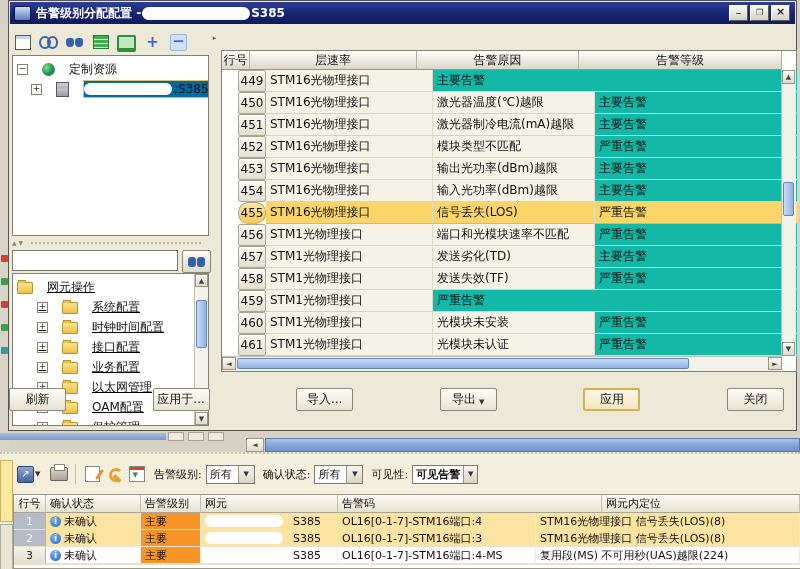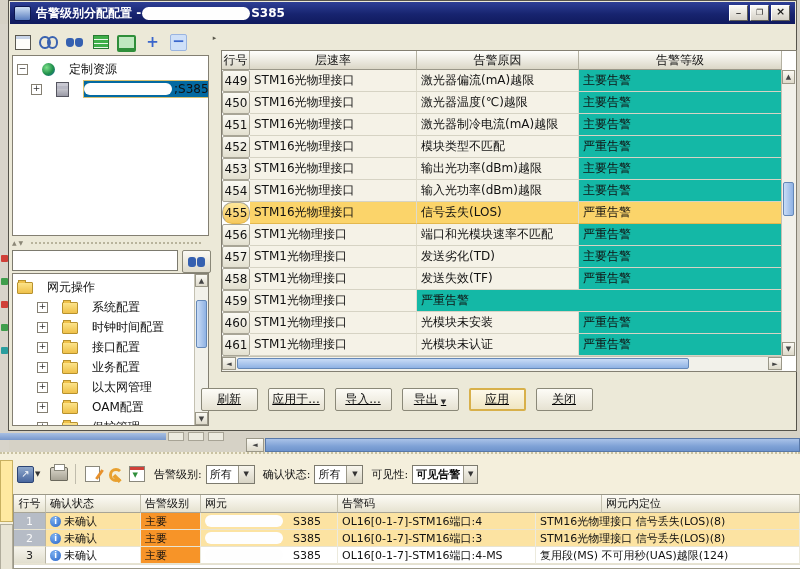--- a/index.html
+++ b/index.html
@@ -63,34 +63,34 @@
   .sb-btn{background:linear-gradient(#fbfaf4,#dedacb);border:1px solid #9a9788;color:#444;
     display:flex;align-items:center;justify-content:center;font-size:7px;box-sizing:border-box;}
   .sb-thumb{background:linear-gradient(90deg,#c9dcf6,#8fb2e4);border:1px solid #6488b8;border-radius:2px;box-sizing:border-box;}
   .up:before{content:"▲";} .dn:before{content:"▼";} .lf:before{content:"◄";} .rt:before{content:"►";}
 
   
   .top-table{position:absolute;left:212px;top:49px;width:576px;height:322px;background:#fff;border:1px solid #837f72;box-sizing:border-box;}
   .t-head{display:flex;height:19px;width:560px;}
   .th{background:linear-gradient(#fffffd,#dbd7c7);border-right:1px solid #b4b1a2;border-bottom:1px solid #9a9789;
     display:flex;align-items:center;justify-content:center;font-size:12px;box-sizing:border-box;color:#111;}
-  .t-row{display:flex;height:22px;width:560px;}
+  .t-row{display:flex;height:22px;width:560px;padding-left:16px;}
   .td{font-size:12px;display:flex;align-items:center;padding:0 4px;border-right:1px solid #dedbcc;border-bottom:1px solid #d6d3c4;
     background:#f5f2e7;overflow:hidden;white-space:nowrap;box-sizing:border-box;color:#111;}
   .td.rowno{justify-content:center;background:linear-gradient(#fbfaf4,#e3e0d0);border:1px solid #a8a596;border-radius:2px;padding:0;}
   .td.level{background:#14b8a6;}
   .t-row.selected .td{background:#fbd46a;border-bottom-color:#e4b84e;}
   .t-row.selected .td.rowno{background:linear-gradient(#fde79a,#f6c95e);border-radius:10px;}
   .c0{width:28px;flex:none;} .c1{width:167px;flex:none;} .c2{width:162px;flex:none;} .c3{flex:1;}
 
   .vsb{position:absolute;right:0;top:19px;width:14px;height:286px;background:#f2f1ea;border-left:1px solid #c4c1b2;}
   .hsb{position:absolute;left:0;bottom:0;width:560px;height:14px;background:#f2f1ea;border-top:1px solid #c4c1b2;}
 
   
-  .btnrow{position:absolute;left:0;top:387px;width:775px;height:24px;display:flex;justify-content:center;gap:10px;text-decoration:underline;}
+  .btnrow{position:absolute;left:0;top:387px;width:775px;height:24px;display:flex;justify-content:space-between;gap:10px;}
   .btn{width:57px;height:23px;background:linear-gradient(#fdfcf7,#e6e2d2);border:1px solid #8a8878;border-radius:2px;
     font-size:12px;display:flex;align-items:center;justify-content:center;color:#111;box-sizing:border-box;gap:3px;}
   .btn.default{border:2px solid #d8b04a;background:linear-gradient(#fdf8e8,#f0e6c2);}
   .caret:after{content:"▼";font-size:7px;color:#333;}
 
   
   .edge-frag{width:7px;height:7px;border-radius:1px;}
   .mid-blue1{left:0;top:433px;width:166px;height:7px;background:linear-gradient(#a8c0e4,#7898cc);}
   .mid-sq{top:432px;width:16px;height:9px;background:#eceadf;border:1px solid #a8a496;box-sizing:border-box;}
   .mid-arrow{left:246px;top:438px;width:18px;height:14px;}
@@ -216,21 +216,21 @@
       <span>▲</span>&nbsp;<span>▼</span>
       <span class="dots"></span>
     </div>
 
     <input class="search-input" value="" style="">
     <span class="find-btn">
         <i></i>
         <i></i>
       </span>
 
-    <div class="panel-box" style="left:3px;top:272px;width:197px;height:153px;">
+    <div class="panel-box" style="left:3px;top:272px;width:197px;height:153px;text-decoration:underline;">
       <div class="tree-row" style="margin-top:3px;">
         <span class="folder"></span>
         <span>网元操作</span>
       </div>
       <div>
 
           <div class="tree-row">
             <span class="indent" style="width:6px;"></span>
             <span class="exp plus"></span>
             <span class="folder"></span>
@@ -296,21 +296,20 @@
         <div class="th c0">行号</div>
         <div class="th c1">层速率</div>
         <div class="th c2">告警原因</div>
         <div class="th c3">告警等级</div>
       </div>
       <div>
 
           <div class="t-row">
             <div class="td rowno c0">449</div>
             <div class="td c1">STM16光物理接口</div>
-            <div class="td c2">激光器偏流(mA)越限</div>
             <div class="td level c3">主要告警</div>
           </div>
 
           <div class="t-row">
             <div class="td rowno c0">450</div>
             <div class="td c1">STM16光物理接口</div>
             <div class="td c2">激光器温度(℃)越限</div>
             <div class="td level c3">主要告警</div>
           </div>
 
@@ -509,19 +508,19 @@
             <div class="b-td bc1">
               <span class="i-ic"></span>
               <span>未确认</span>
             </div>
             <div class="b-td lvl bc2">主要</div>
             <div class="b-td ne bc3">
               <span class="redact c"></span>
               <span>S385</span>
             </div>
             <div class="b-td bc4">OL16[0-1-7]-STM16端口:4-MS</div>
-            <div class="b-td bc5">复用段(MS) 不可用秒(UAS)越限(124)</div>
+            <div class="b-td bc5">复用段(MS) 不可用秒(UAS)越限(224)</div>
           </div>
         </div>
       <div class="b-row" style="height:6px;border-top:1px solid #e4e1d2;"></div>
     </div>
   </div>
 </div>
 
 </body></html>

